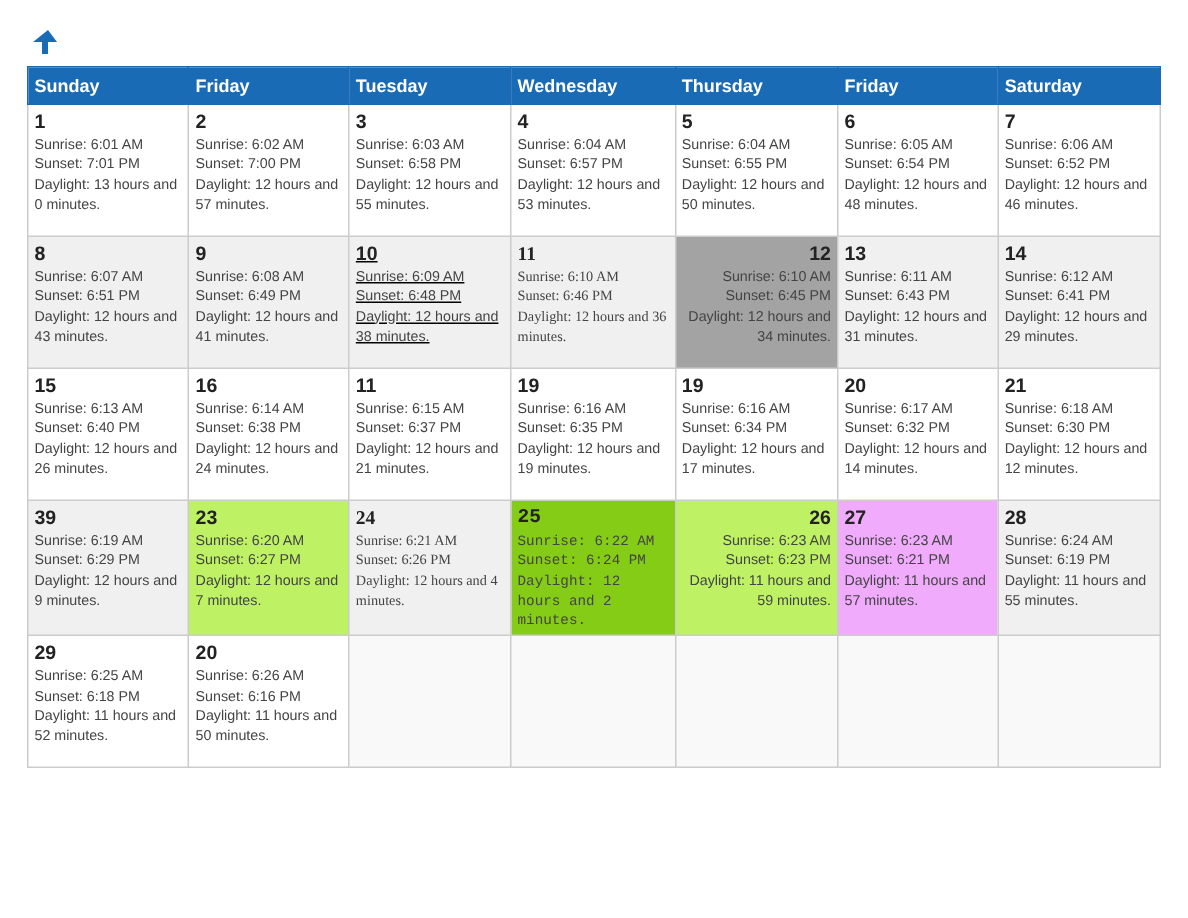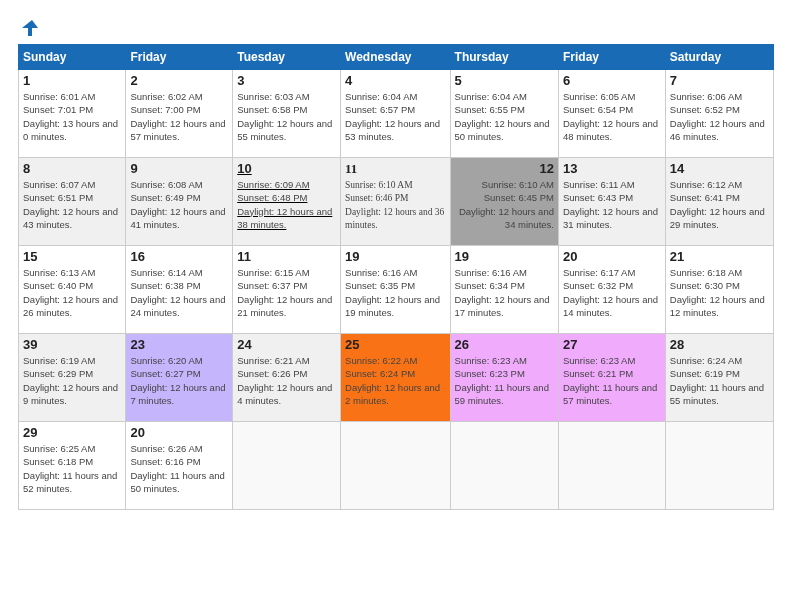--- a/index.html
+++ b/index.html
@@ -222,33 +222,33 @@
           <td>
         <span class="day-num">21</span>
         <span class="day-detail">Sunrise: 6:18 AM<br>Sunset: 6:30 PM<br>Daylight: 12 hours and 12 minutes.</span>
       </td>
         </tr>
         <tr style="background: rgb(240, 240, 240);">
           <td style="background: rgb(240, 240, 240);">
         <span class="day-num">39</span>
         <span class="day-detail">Sunrise: 6:19 AM<br>Sunset: 6:29 PM<br>Daylight: 12 hours and 9 minutes.</span>
       </td>
-          <td style="background: #c4b5fd;">
+          <td style="background: #bef264;">
         <span class="day-num">23</span>
         <span class="day-detail">Sunrise: 6:20 AM<br>Sunset: 6:27 PM<br>Daylight: 12 hours and 7 minutes.</span>
       </td>
-          <td style="background: rgb(240, 240, 240);">
+          <td style="background: rgb(240, 240, 240); font-family: Liberation Serif, serif;">
         <span class="day-num">24</span>
         <span class="day-detail">Sunrise: 6:21 AM<br>Sunset: 6:26 PM<br>Daylight: 12 hours and 4 minutes.</span>
       </td>
-          <td style="background: #f97316;">
+          <td style="background: #84cc16; font-family: Liberation Mono, monospace;">
         <span class="day-num">25</span>
         <span class="day-detail">Sunrise: 6:22 AM<br>Sunset: 6:24 PM<br>Daylight: 12 hours and 2 minutes.</span>
       </td>
-          <td style="background: #f0abfc;">
+          <td style="background: #bef264; text-align: right;">
         <span class="day-num">26</span>
         <span class="day-detail">Sunrise: 6:23 AM<br>Sunset: 6:23 PM<br>Daylight: 11 hours and 59 minutes.</span>
       </td>
           <td style="background: #f0abfc;">
         <span class="day-num">27</span>
         <span class="day-detail">Sunrise: 6:23 AM<br>Sunset: 6:21 PM<br>Daylight: 11 hours and 57 minutes.</span>
       </td>
           <td style="background: rgb(240, 240, 240);">
         <span class="day-num">28</span>
         <span class="day-detail">Sunrise: 6:24 AM<br>Sunset: 6:19 PM<br>Daylight: 11 hours and 55 minutes.</span>

